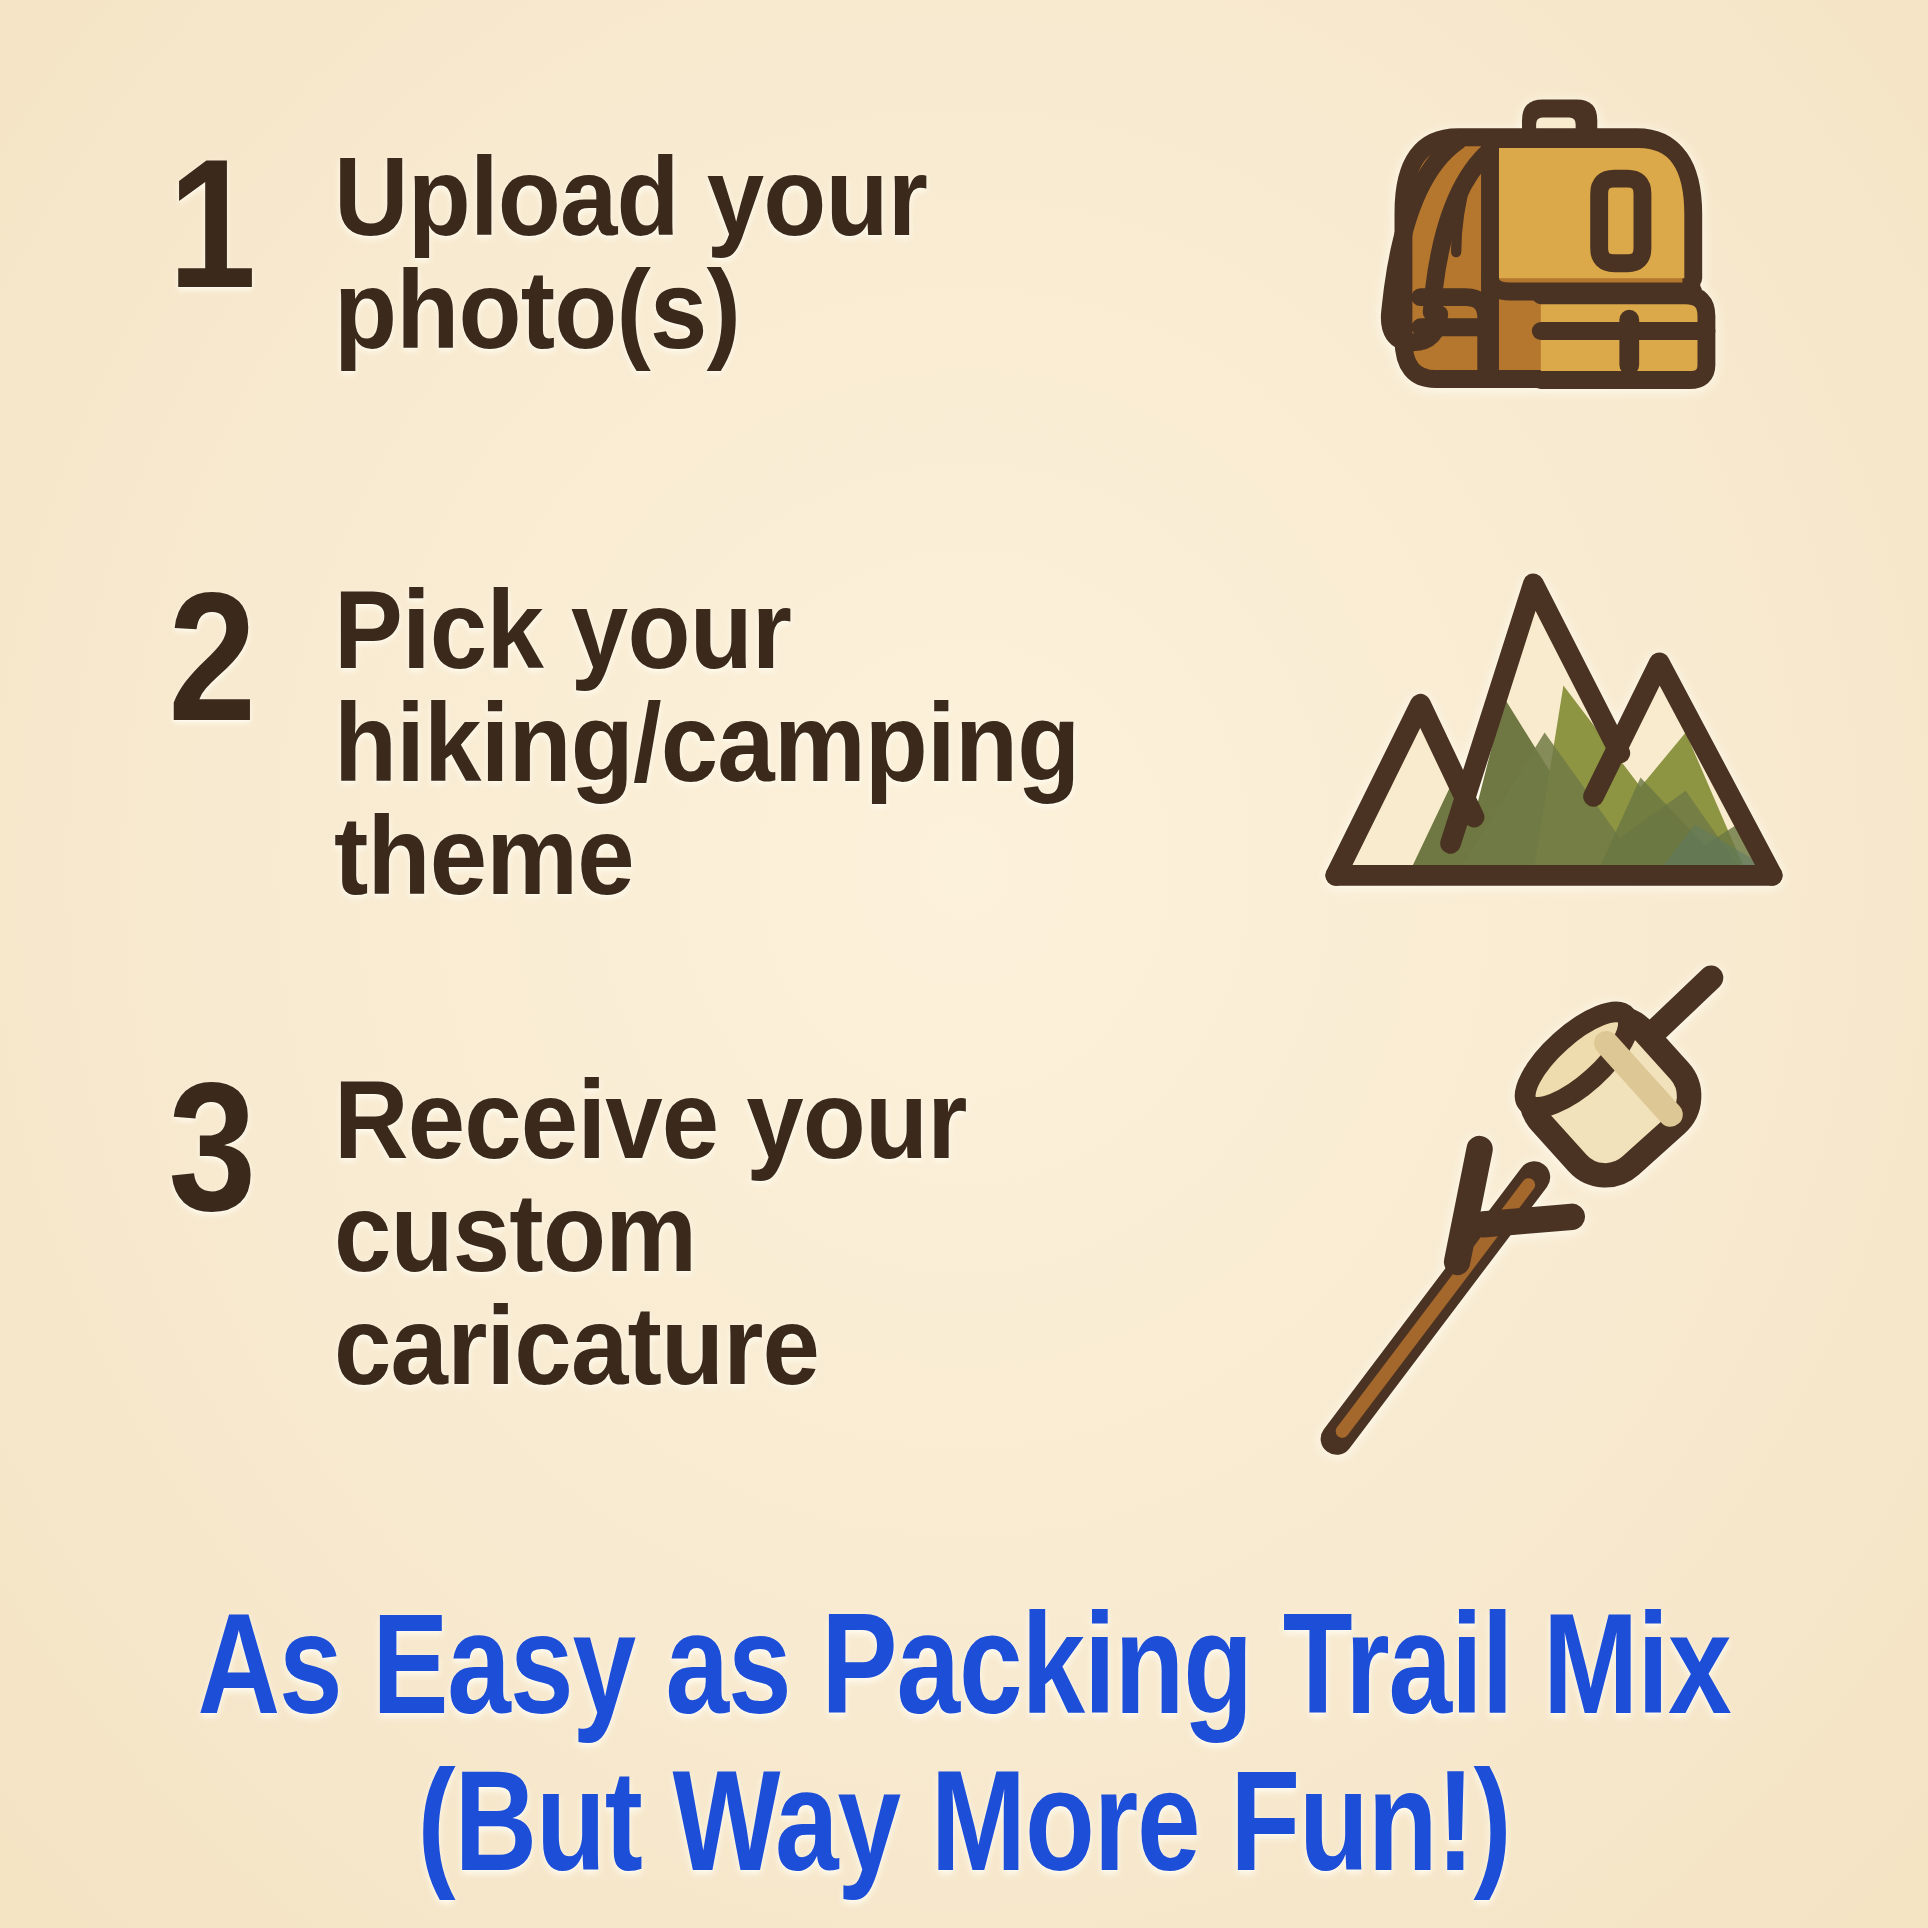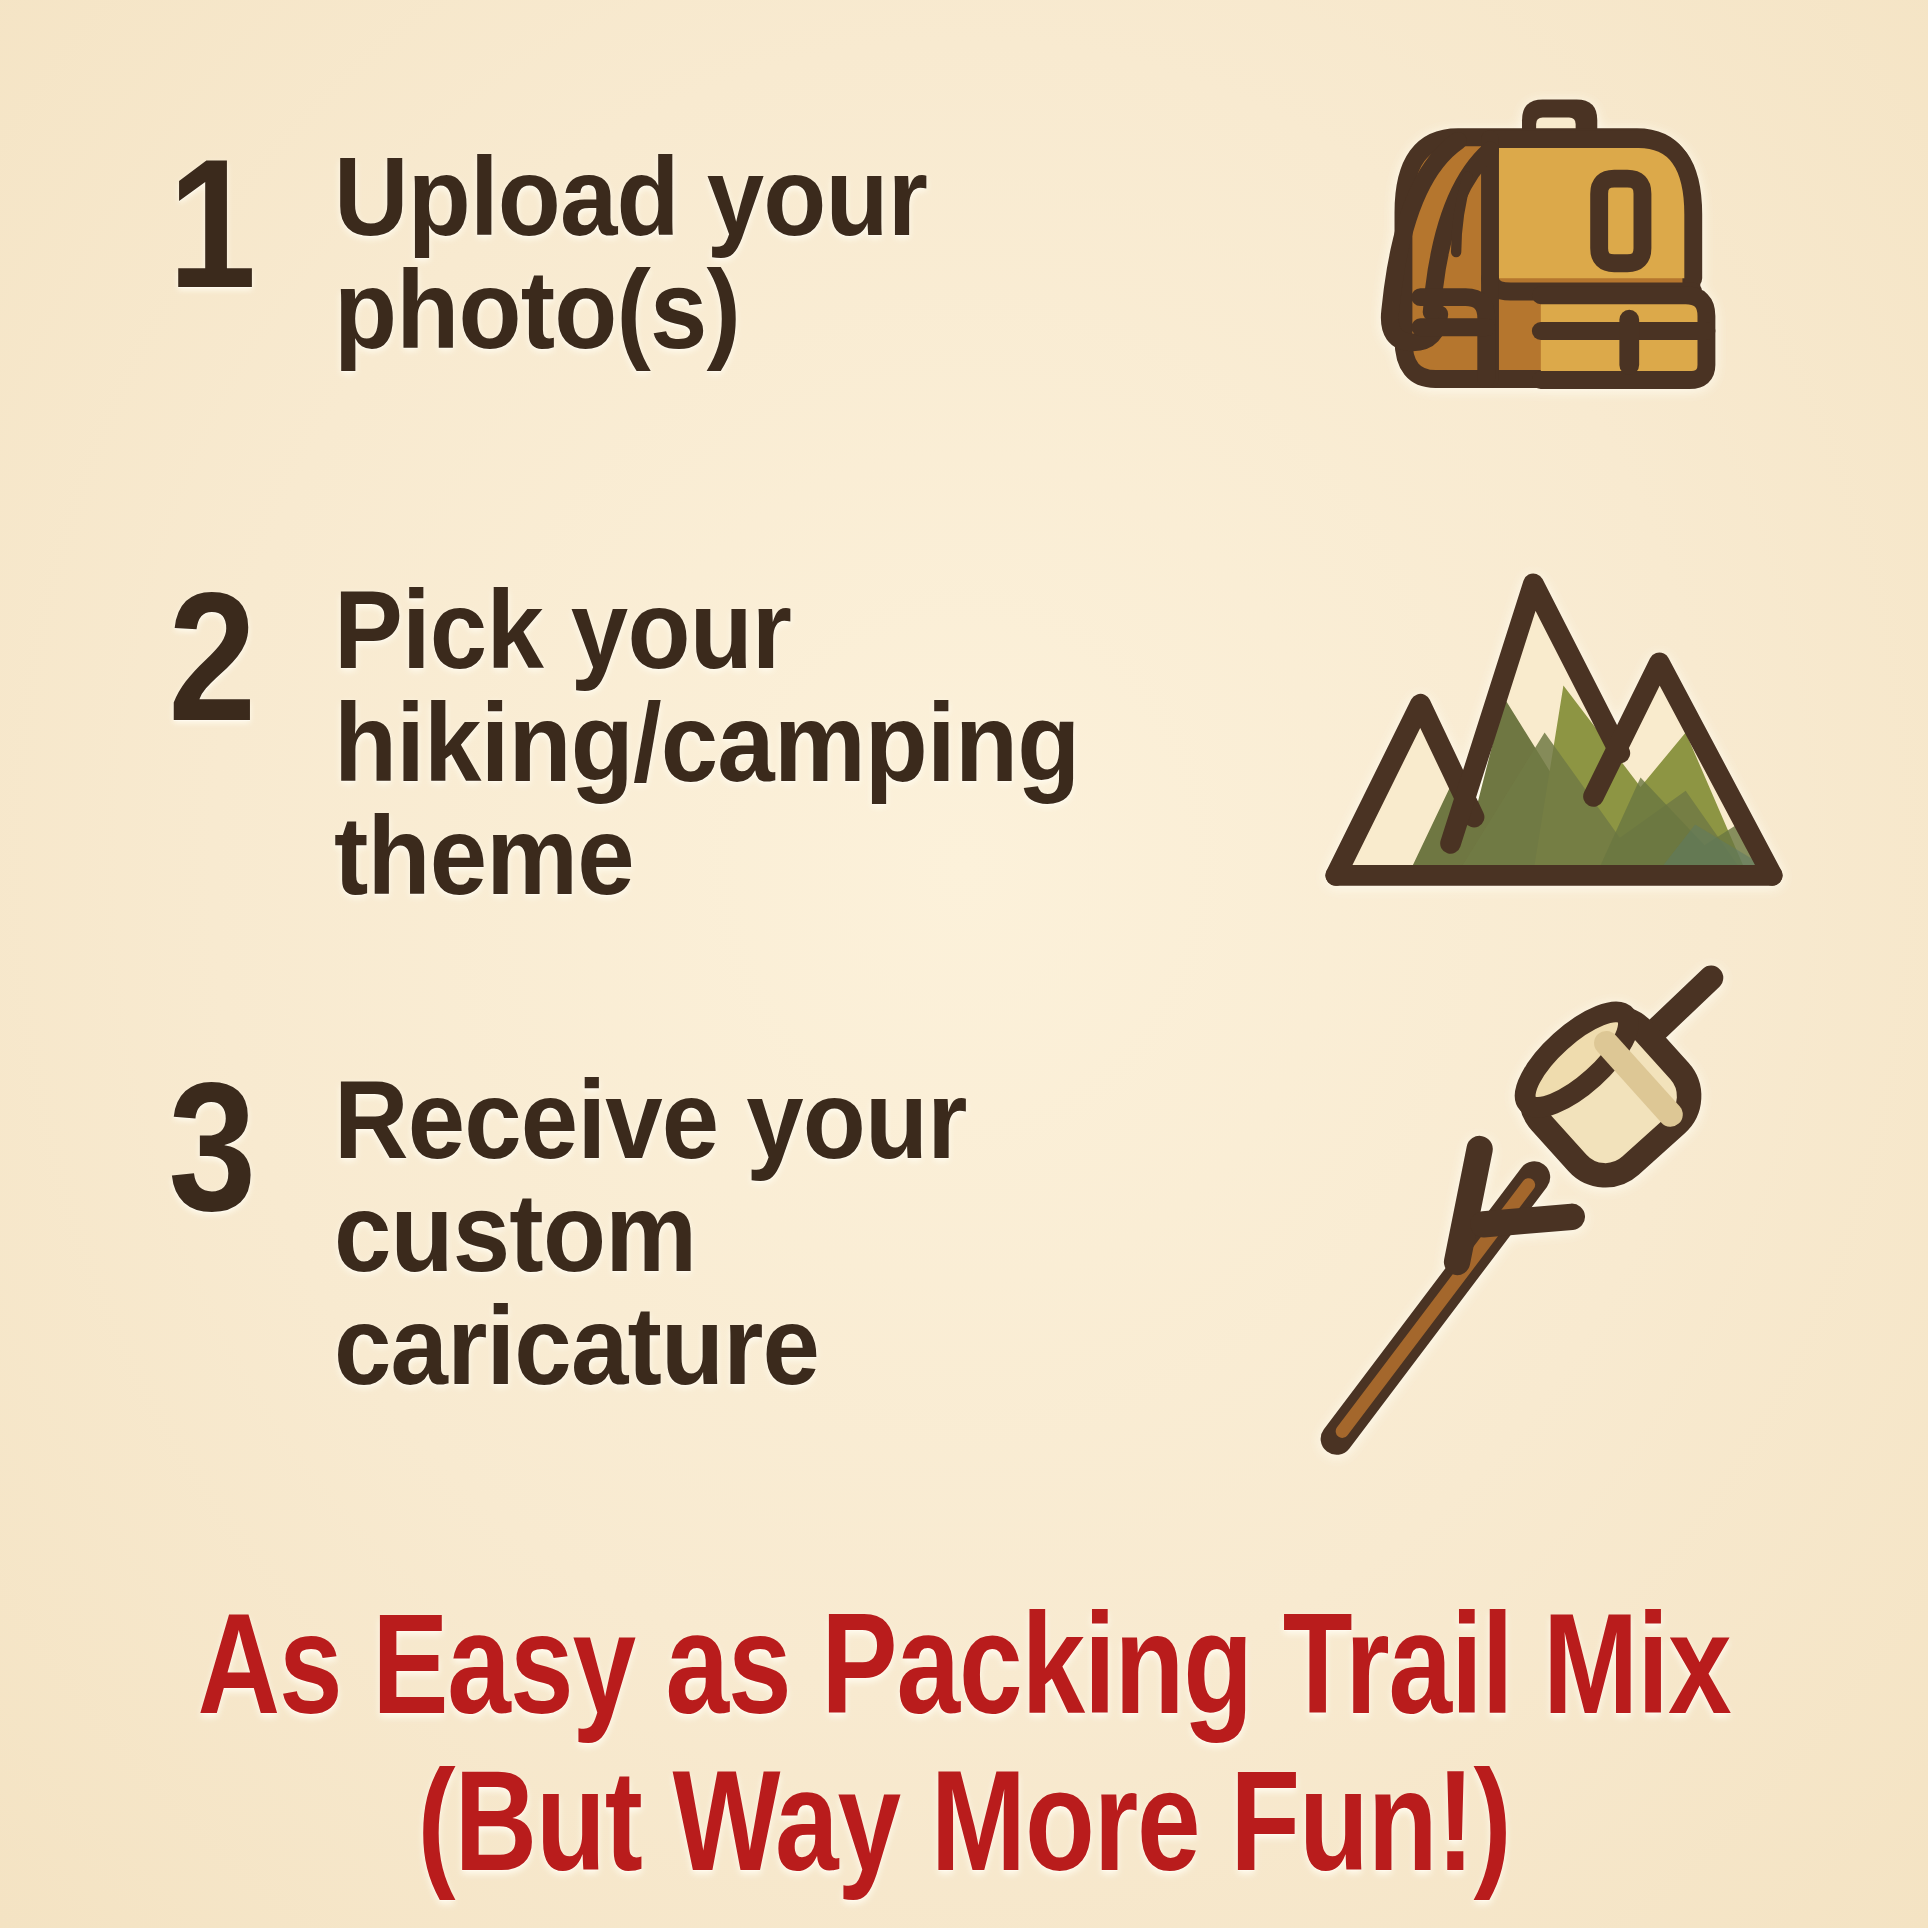--- a/index.html
+++ b/index.html
@@ -59,21 +59,21 @@
   #mountain-icon{ left:1309px; top:565px; width:490px; height:348px; }
   #marshmallow-icon{ left:1299px; top:942px; width:461px; height:527px; }
   .icon svg{ display:block; width:100%; height:100%;
     filter: drop-shadow(0 2.8px 6.6px rgba(255,253,242,.95)); }
 
   
   #tagline{
     position:absolute;
     left:0; right:0; top:1591px;
     text-align:center;
-    color:#b91c1c;
+    color:#1d4ed8;
   }
   .tag-line{
     font-weight:700;
     font-size:143px;
     line-height:1.02;
     letter-spacing:-1.4px;
     transform:scaleX(.80);
     text-shadow:0 3.8px 8.5px rgba(255,252,240,.95), 0 0.9px 0 rgba(255,255,255,.55);
   }
   .tag-line.second{ margin-top:11.3px; }

